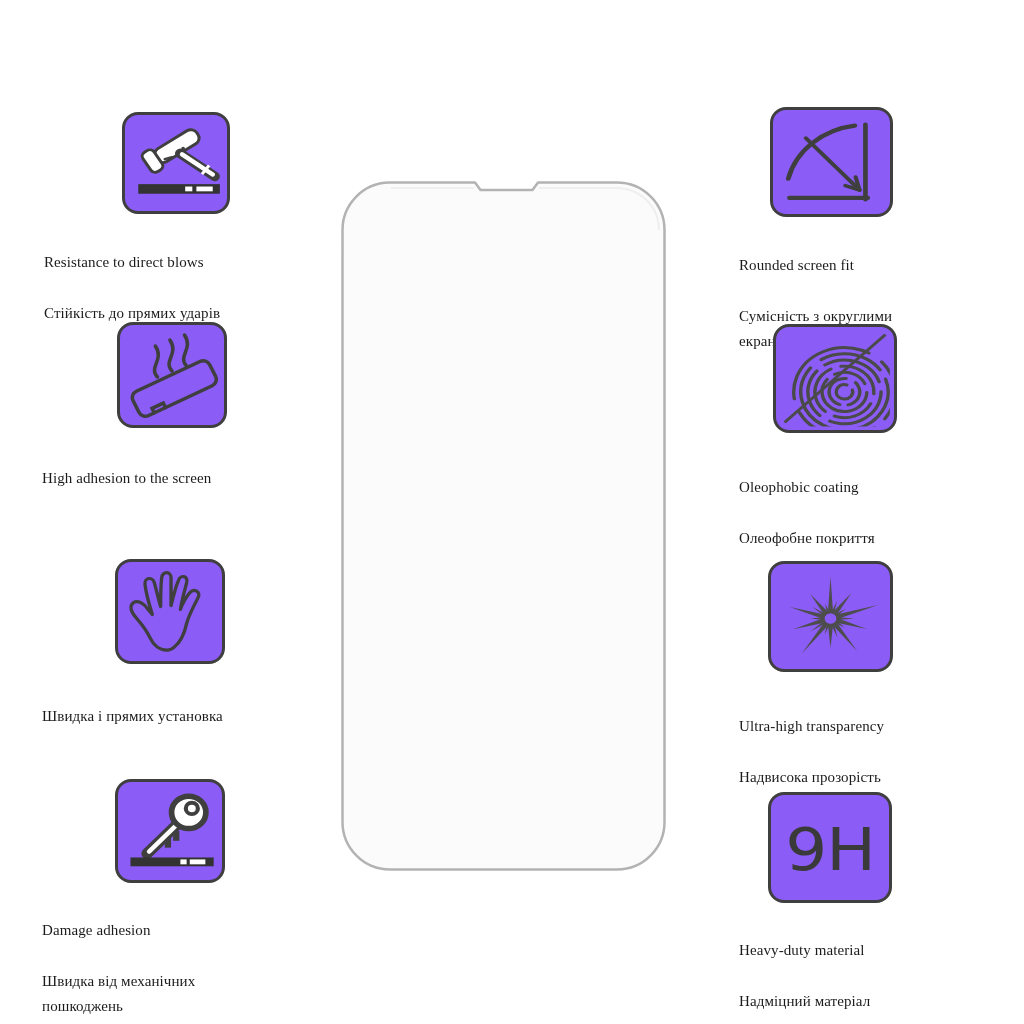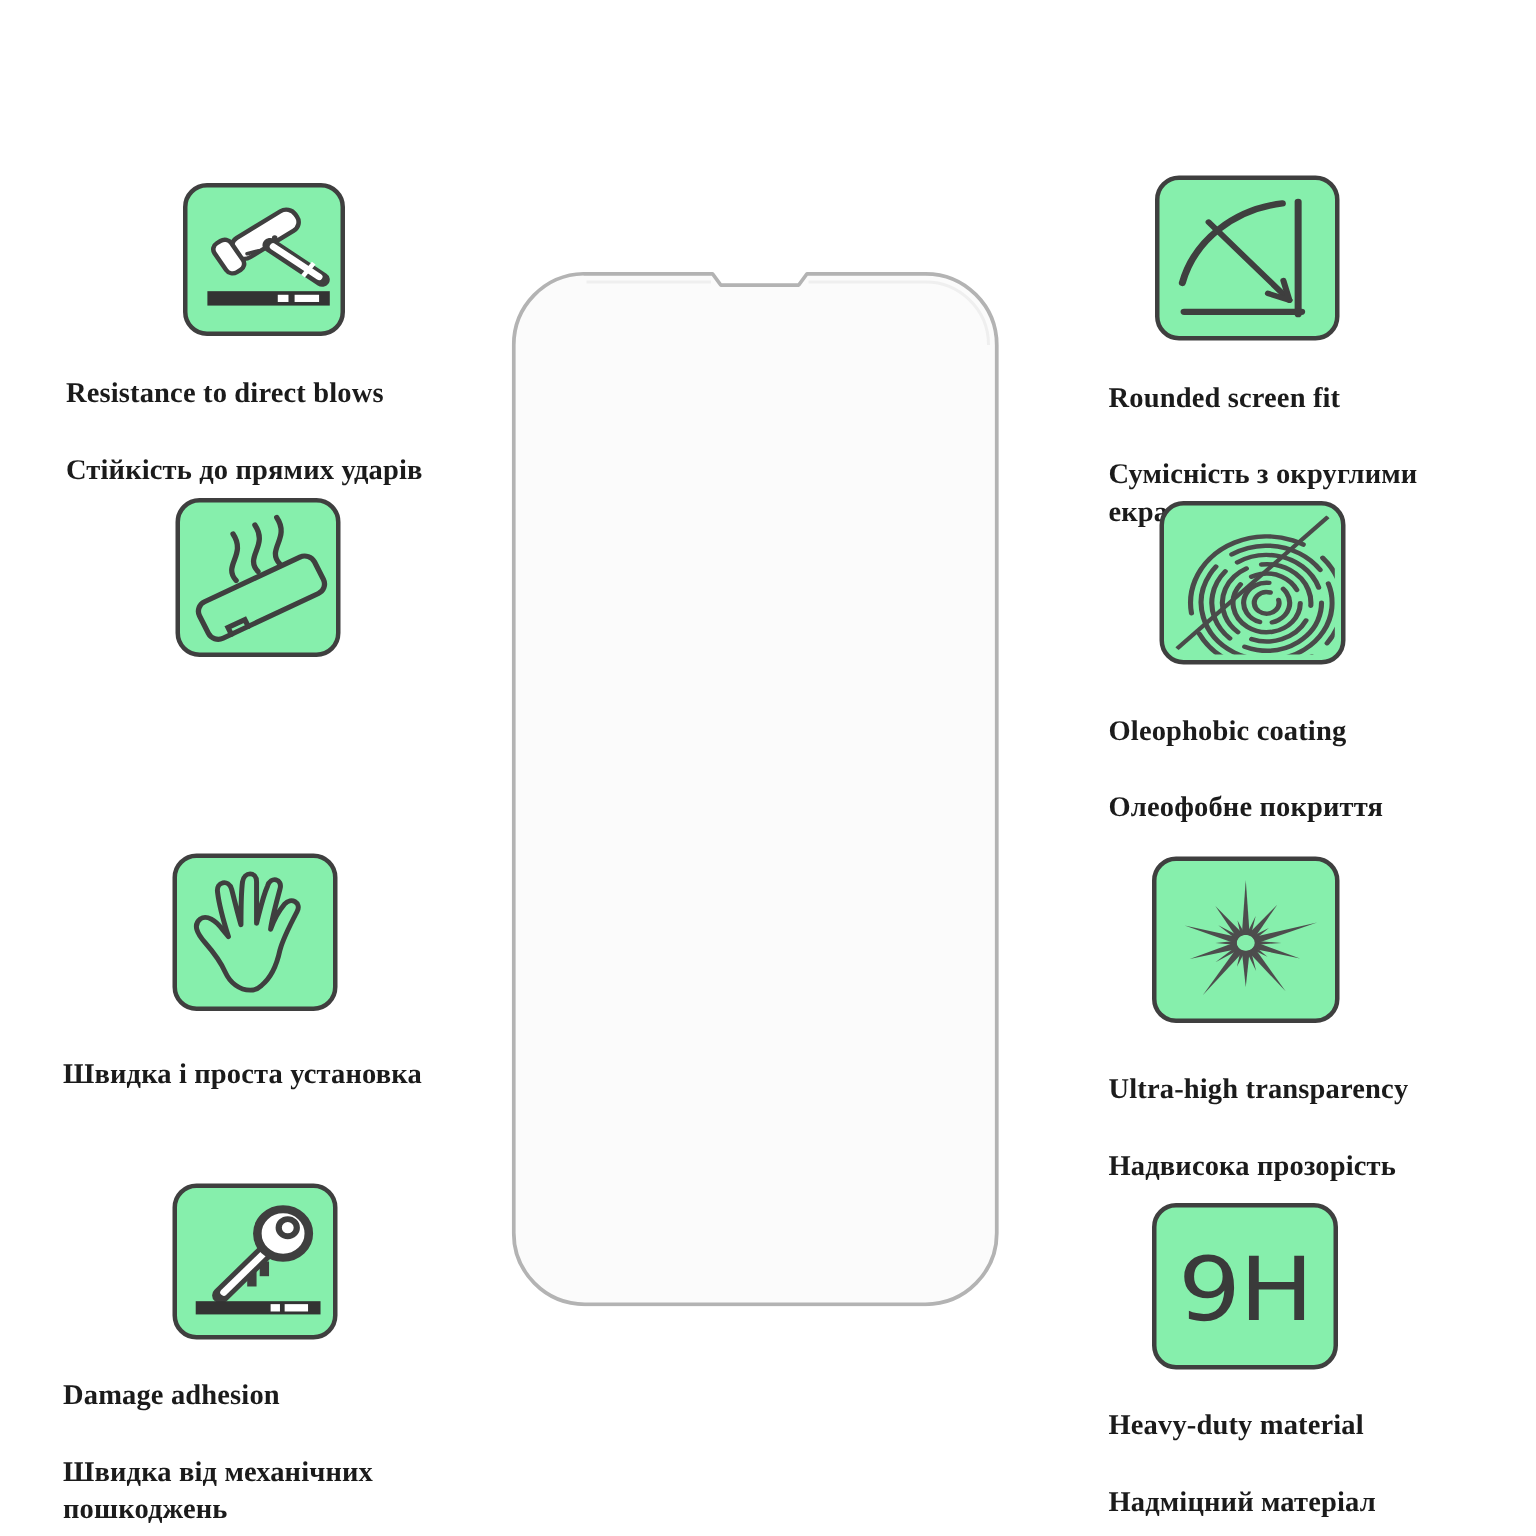--- a/index.html
+++ b/index.html
@@ -2,28 +2,27 @@
 <html><head>
 <meta charset="utf-8">
 <style>
   html,body{margin:0;padding:0;background:#ffffff;}
   .stage{
     position:relative;width:1024px;height:1024px;background:#ffffff;overflow:hidden;
     font-family:"Liberation Serif", serif;color:#1b1b1b;
   }
   .glass{position:absolute;}
   .icon-box{
-    position:absolute;border:3px solid #3f3f3f;border-radius:16px;background:#86efac;
+    position:absolute;border:3px solid #3f3f3f;border-radius:16px;background:#8b5cf6;
     box-sizing:border-box;
-    margin-top:10px;
   }
   .icon-box svg{width:100%;height:100%;display:block;}
   .caption{
-    position:absolute;width:300px;font-size:19px;line-height:25.5px;
-    white-space:pre-line;letter-spacing:0.1px;font-weight:bold;
+    position:absolute;width:300px;font-size:15px;line-height:25.5px;
+    white-space:pre-line;letter-spacing:0.1px;
   }
   .caption div{white-space:pre-line;}
 </style>
 </head>
 <body>
 
 <div class="stage">
 
   <svg class="glass" style="left:341px;top:181px;" width="325" height="690" viewBox="0 0 325 690">
     <path d="M48,1.5 H134 L139.5,9 H191.5 L197,1.5 H276 A47.5,47.5 0 0 1 323.5,49 V640.5 A47.5,47.5 0 0 1 276,688.5 H49 A47.5,47.5 0 0 1 1.5,640.5 V49 A47.5,47.5 0 0 1 48,1.5 Z" fill="#fbfbfb" stroke="#b3b3b3" stroke-width="2.5" stroke-linejoin="round"></path>
@@ -60,29 +59,30 @@
           <rect x="11" y="50" width="82" height="27" rx="7"></rect>
           <path d="M24,77 v-5 h12 v5"></path>
         </g>
         <path d="M36,52 C27,42 43,35 34,21"></path>
         <path d="M50,46 C41,36 57,29 48,15"></path>
         <path d="M64,41 C55,31 71,24 62,10"></path>
       </g>
     </svg>
   </div>
   <div class="caption" style="left:42px;top:440px;">
+    <div>High adhesion to the screen</div>
   </div>
 
   <div class="icon-box" style="left:115px;top:559px;width:110px;height:105px;">
     <svg viewBox="0 0 100 100" preserveAspectRatio="none">
       <path d="M47,89 C40,89 34,84 31,77 C28,70 23,63 18,57 C13,51 10,45 15,41 C19,38 25,42 29,48 L33,53 C30,43 27,32 26,23 C25,16 33,14 35,21 C37,29 39,38 41,45 C41,35 41,24 42,16 C43,9 51,9 51,16 C51,24 51,35 51,44 C53,36 55,26 58,19 C60,12 68,14 66,21 C64,29 61,40 60,48 C62,42 65,36 69,31 C73,26 80,30 77,36 C73,44 68,54 66,62 C64,72 60,81 54,86 C52,88 50,89 47,89 Z" fill="none" stroke="#3f3f3f" stroke-width="3.2" stroke-linejoin="round"></path>
     </svg>
   </div>
   <div class="caption" style="left:42px;top:678px;">
-    <div>Швидка і проста установка</div>
+    <div>Швидка і прямих установка</div>
   </div>
 
   <div class="icon-box" style="left:115px;top:779px;width:110px;height:104px;">
     <svg viewBox="0 0 100 100" preserveAspectRatio="none">
       <line x1="48" y1="57" x2="48" y2="67" stroke="#3f3f3f" stroke-width="6"></line>
       <line x1="56" y1="50" x2="56" y2="60" stroke="#3f3f3f" stroke-width="6"></line>
       <line x1="59" y1="41" x2="28" y2="73" stroke="#3f3f3f" stroke-width="11" stroke-linecap="round"></line>
       <line x1="58" y1="42" x2="30" y2="71" stroke="#ffffff" stroke-width="4.5" stroke-linecap="round"></line>
       <circle cx="68" cy="31" r="16.5" fill="#ffffff" stroke="#3f3f3f" stroke-width="5.5"></circle>
       <circle cx="71" cy="27" r="5.8" fill="#ffffff" stroke="#3f3f3f" stroke-width="4"></circle>

